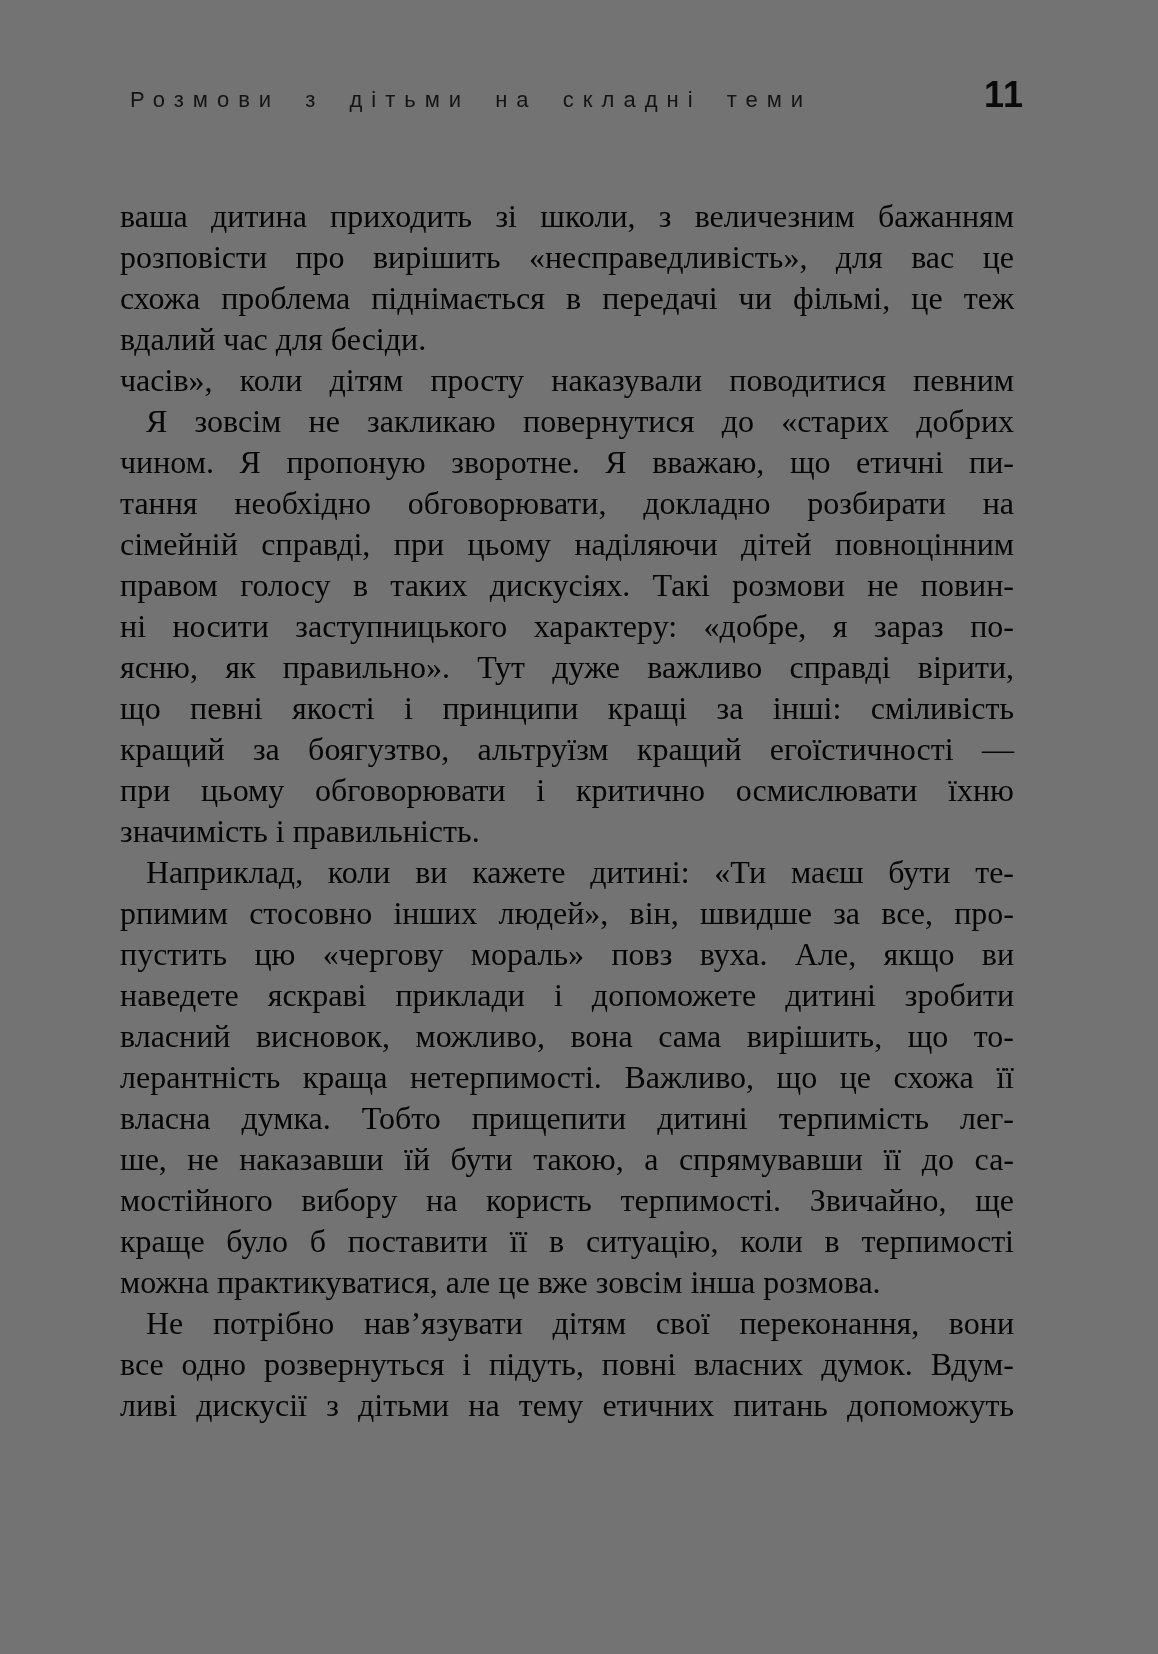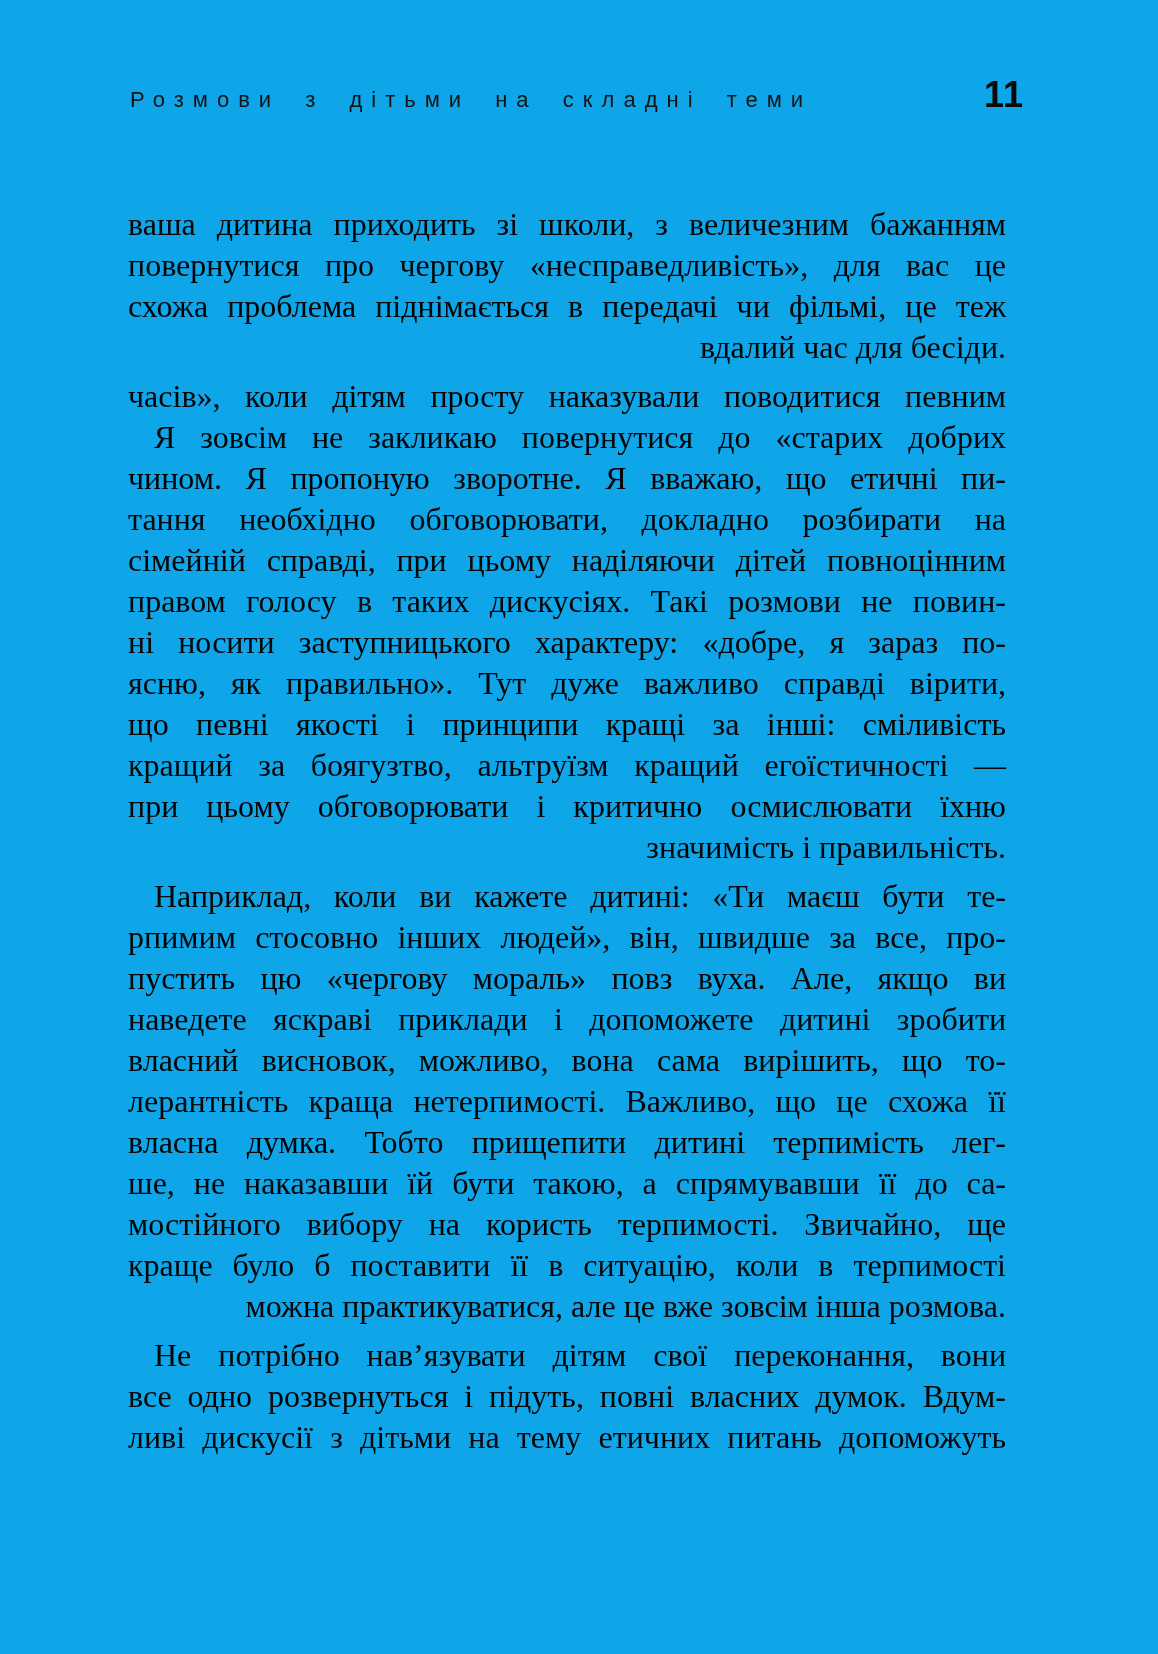--- a/index.html
+++ b/index.html
@@ -4,21 +4,21 @@
 <style>
   html, body {
     margin: 0;
     padding: 0;
     background: #e8e8e8;
   }
   .page {
     position: relative;
     width: 1158px;
     height: 1654px;
-    background: #0ea5e9;
+    background: #737373;
     overflow: hidden;
     color: #0a0a0a;
   }
   .header {
     position: absolute;
     top: 74px;
     left: 130px;
     right: 134px;
     display: flex;
     justify-content: space-between;
@@ -44,26 +44,26 @@
     position: absolute;
     top: 196px;
     left: 120px;
     width: 894px;
     font-family: "Liberation Serif", "DejaVu Serif", serif;
     font-size: 32px;
     line-height: 41px;
     color: #050505;
   }
   .paragraph {
-    margin: 8px;
+    margin: 0;
     padding: 0;
   }
   .line {
     height: 41px;
-    text-align: right;
+    text-align: left;
     white-space: normal;
   }
   .line.jl {
     text-align: justify;
     text-align-last: justify;
   }
   .line.indent {
     padding-left: 26px;
   }
 </style>
@@ -71,21 +71,21 @@
 <body>
 
 <div class="page">
   <div class="header">
     <div class="running-title">Розмови з дітьми на складні теми</div>
     <div class="page-number">11</div>
   </div>
   <div class="body-text">
       <div class="paragraph">
         <div class="line jl">ваша дитина приходить зі школи, з величезним бажанням</div>
-        <div class="line jl">повернутися про чергову «несправедливість», для вас це</div>
+        <div class="line jl">розповісти про вирішить «несправедливість», для вас це</div>
         <div class="line jl">схожа проблема піднімається в передачі чи фільмі, це теж</div>
         <div class="line">вдалий час для бесіди.</div>
       </div>
       <div class="paragraph">
         <div class="line jl">часів», коли дітям просту наказували поводитися певним</div>
         <div class="line jl indent">Я зовсім не закликаю повернутися до «старих добрих</div>
         <div class="line jl">чином. Я пропоную зворотне. Я вважаю, що етичні пи-</div>
         <div class="line jl">тання необхідно обговорювати, докладно розбирати на</div>
         <div class="line jl">сімейній справді, при цьому наділяючи дітей повноцінним</div>
         <div class="line jl">правом голосу в таких дискусіях. Такі розмови не повин-</div>

